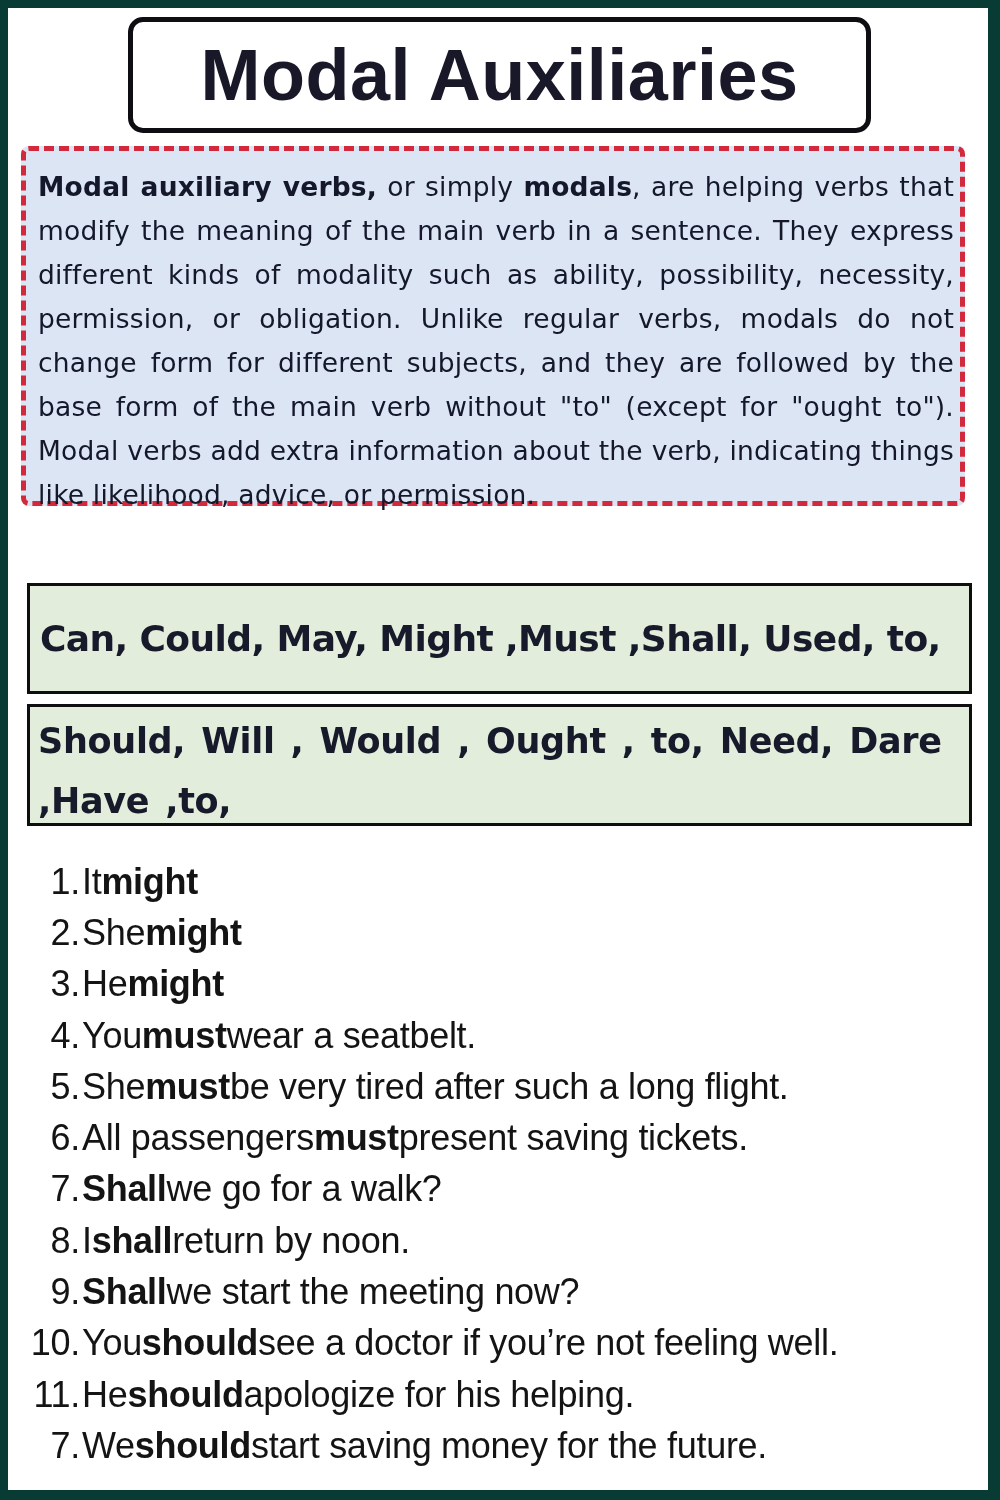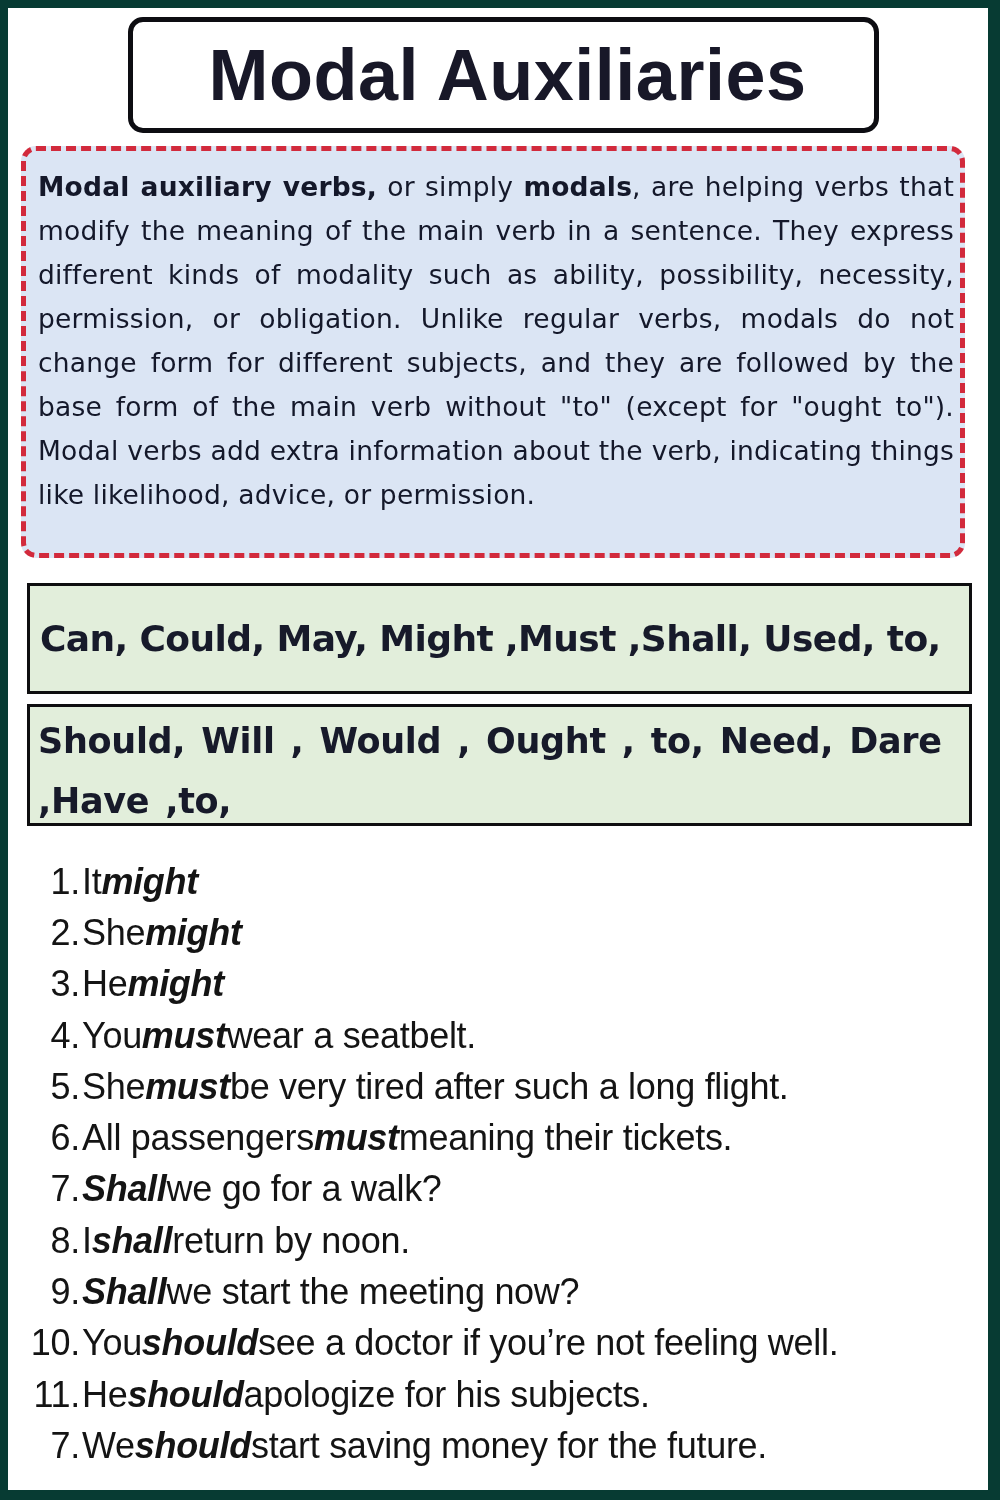--- a/index.html
+++ b/index.html
@@ -16,36 +16,36 @@
       width: 980px; height: 1482px;
       background: #ffffff;
     }
     .title-box {
       position: absolute;
       left: 120px; top: 9px;
       width: 733px; height: 106px;
       border: 5px solid #0d0d12;
       border-radius: 15px;
       background: #ffffff;
-      display: flex; align-items: center; justify-content: center; padding-left: 8px;
+      display: flex; align-items: center; justify-content: center;
     }
     .title-text {
       font-family: "Liberation Sans", sans-serif;
       font-weight: bold;
       font-size: 72px;
       color: #181828;
       letter-spacing: 0.5px;
       line-height: 1;
     }
     .intro-box {
       position: absolute;
       left: 13px; top: 138px;
-      width: 944px; height: 412px;
+      width: 944px; height: 360px;
       border: 5px dashed #d22a3c;
-      border-radius: 15px;
+      border-radius: 8px;
       background: #dbe5f4;
       box-sizing: border-box;
       padding: 14px 6px 16px 12px;
     }
     .intro-text {
       font-family: "DejaVu Sans", sans-serif;
       font-size: 26.5px;
       line-height: 44px;
       color: #14182a;
       text-align: justify;
@@ -87,21 +87,21 @@
       color: #141414;
       white-space: nowrap;
       letter-spacing: -0.3px;
     }
     .example .num {
       width: 72px;
       text-align: right;
       padding-right: 2px;
       flex-shrink: 0;
     }
-    .example .kw { font-weight: bold; font-style: italic; }
+    .example .kw { font-weight: bold; }
   </style>
 </head>
 <body>
 
 <div class="page">
 
   <div class="title-box">
     <span class="title-text">Modal Auxiliaries</span>
   </div>
 
@@ -142,21 +142,21 @@
     <li class="example">
         <span class="num">5.</span>
         <span>She </span>
         <span class="kw">must</span>
         <span> be very tired after such a long flight.</span>
       </li>
     <li class="example">
         <span class="num">6.</span>
         <span>All passengers </span>
         <span class="kw">must</span>
-        <span> meaning their tickets.</span>
+        <span> present saving tickets.</span>
       </li>
     <li class="example">
         <span class="num">7.</span>
         <span></span>
         <span class="kw">Shall</span>
         <span> we go for a walk?</span>
       </li>
     <li class="example">
         <span class="num">8.</span>
         <span>I </span>
@@ -172,21 +172,21 @@
     <li class="example">
         <span class="num">10.</span>
         <span>You </span>
         <span class="kw">should</span>
         <span> see a doctor if you’re not feeling well.</span>
       </li>
     <li class="example">
         <span class="num">11.</span>
         <span>He </span>
         <span class="kw">should</span>
-        <span> apologize for his subjects.</span>
+        <span> apologize for his helping.</span>
       </li>
     <li class="example">
         <span class="num">7.</span>
         <span>We </span>
         <span class="kw">should</span>
         <span> start saving money for the future.</span>
       </li>
   </ol>
 
 </div>

